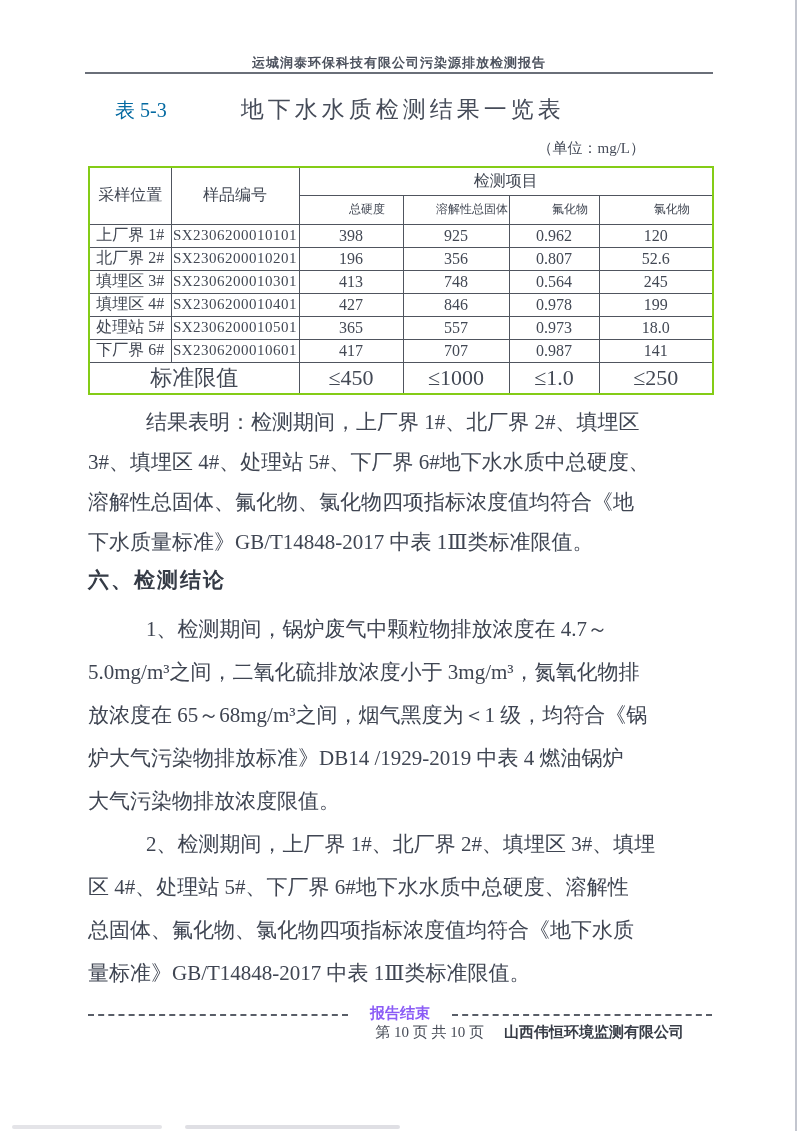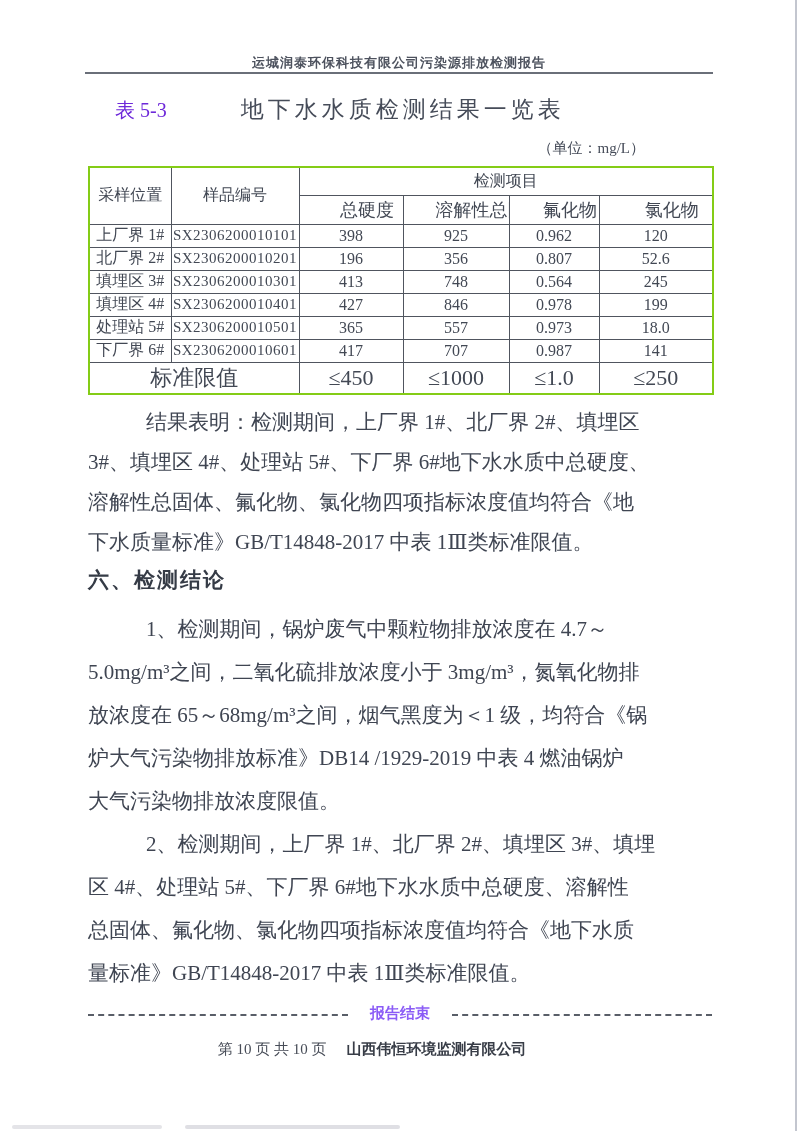--- a/index.html
+++ b/index.html
@@ -31,21 +31,21 @@
     color: #4d525e;
     letter-spacing: 1px;
   }
   .content { margin-left: 88px; width: 624px; }
   .title-row {
     margin-top: 20px;
     height: 32px;
     line-height: 32px;
     white-space: nowrap;
   }
-  .table-label { font-size: 20px; margin-left: 27px; color: #6d28d9; }
+  .table-label { font-size: 20px; margin-left: 27px; color: #0369a1; }
   .table-title { font-size: 23px; margin-left: 70px; color: #464c59; letter-spacing: 4px; }
   .unit-row {
     margin-top: 11px;
     text-align: right;
     padding-right: 67px;
     font-size: 15px;
     height: 22px; line-height: 22px;
     color: #464c59;
   }
   table.results {
@@ -58,21 +58,21 @@
   table.results th, table.results td {
     border: 1px solid #50555f;
     text-align: center;
     vertical-align: middle;
     font-weight: normal;
     overflow: hidden;
     white-space: nowrap;
   }
   table.results { border: 2px solid #84cc16; }
   .hrow1 th { height: 28px; font-size: 16px; }
-  .hrow2 th { height: 29px; font-size: 18px; padding-left: 32px; }
+  .hrow2 th { height: 29px; font-size: 12px; padding-left: 32px; }
   .drow td { height: 23px; font-size: 16px; }
   .drow td.sample { font-size: 15px; letter-spacing: 0.5px; }
   .lrow td { height: 23px; font-size: 22px; }
   .para { font-size: 21px; color: #3f4552; }
   .para .line { height: 40px; line-height: 40px; white-space: nowrap; }
   .para.wide .line { height: 43px; line-height: 43px; }
   .indent { text-indent: 58px; }
   .result-para { margin-top: 7px; }
   .section-heading {
     height: 36px; line-height: 36px;
@@ -91,22 +91,21 @@
   }
   .end-separator .dash { flex: 1; border-top: 2px dashed #595e68; margin-top: 2px; }
   .end-separator .end-label {
     margin: 0 22px;
     font-size: 15px;
     font-weight: bold;
     font-family: "Liberation Sans", "DejaVu Sans", sans-serif;
     color: #8b5cf6;
   }
   .footer-row {
-    margin-top: 17px;
-    text-align: center;
+    text-align: right;
     transform: translateX(-28px);
     white-space: nowrap;
   }
   .page-info { font-size: 15px; color: #474c57; }
   .company {
     margin-left: 16px;
     font-size: 15px;
     font-weight: bold;
     font-family: "Liberation Sans", "DejaVu Sans", sans-serif;
     color: #383d47;

